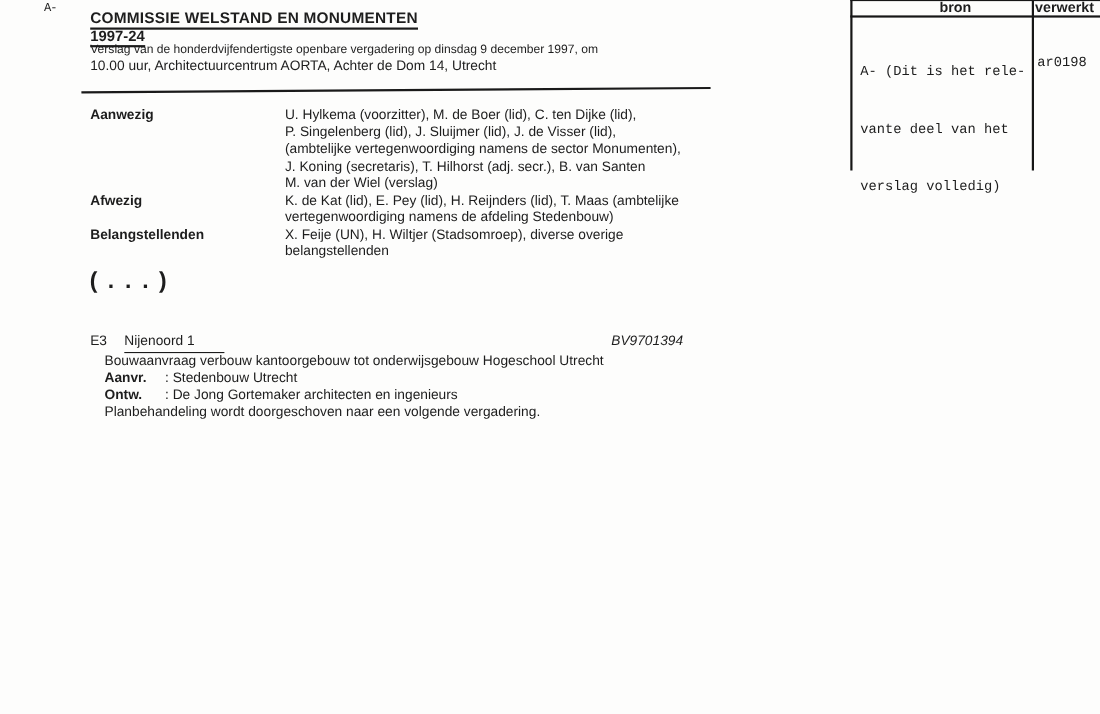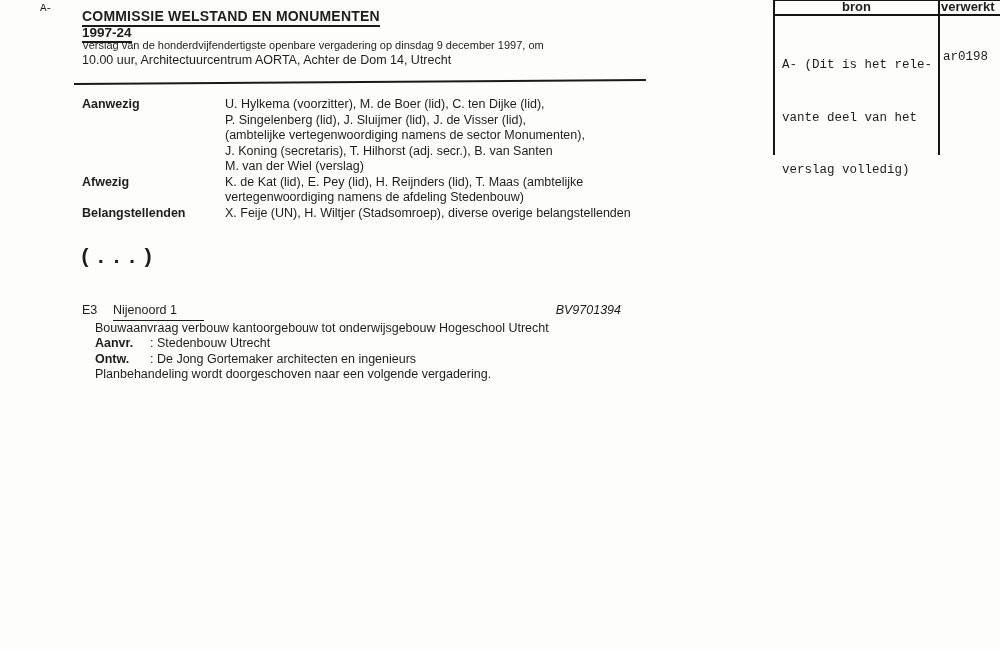--- a/index.html
+++ b/index.html
@@ -44,21 +44,21 @@
     background: #1a1a1a;
     transform: rotate(-0.4deg);
   }
 
   .attendance {
     left: 82px; top: 97px;
     width: 575px;
     font-size: 12.5px;
     line-height: 15.5px;
   }
-  .att-row { display: flex; }
+  .att-row { display: flex; gap: 34px; }
   .att-label { width: 143px; flex: none; font-weight: bold; }
   .att-value { flex: 1; }
 
   .omission {
     left: 79px; top: 246px;
     font-size: 21px; font-weight: bold;
     letter-spacing: 3px;
   }
 
   .agenda {
@@ -80,21 +80,21 @@
   .field-label { display: inline-block; width: 55px; font-weight: bold; }
 
   .mt-line { background: #161616; }
   .mt-left   { left: 773px; top: 0; width: 2px; height: 155px; }
   .mt-sep    { left: 938px; top: 0; width: 2px; height: 155px; }
   .mt-top    { left: 773px; top: 0; width: 227px; height: 1px; }
   .mt-header-line { left: 773px; top: 14px; width: 227px; height: 2px; }
   .mt-h1 {
     left: 775px; top: 0; width: 163px;
     text-align: center;
-    font-size: 13px; font-weight: bold; line-height: 14px;
+    font-size: 13px; font-weight: bold; line-height: 14px; padding-left: 12px;
   }
   .mt-h2 {
     left: 941px; top: 0;
     font-size: 13px; font-weight: bold; line-height: 14px;
   }
   .mt-note {
     left: 782px; top: 22px;
     font-size: 12.5px; line-height: 17.5px;
     white-space: pre;
   }

